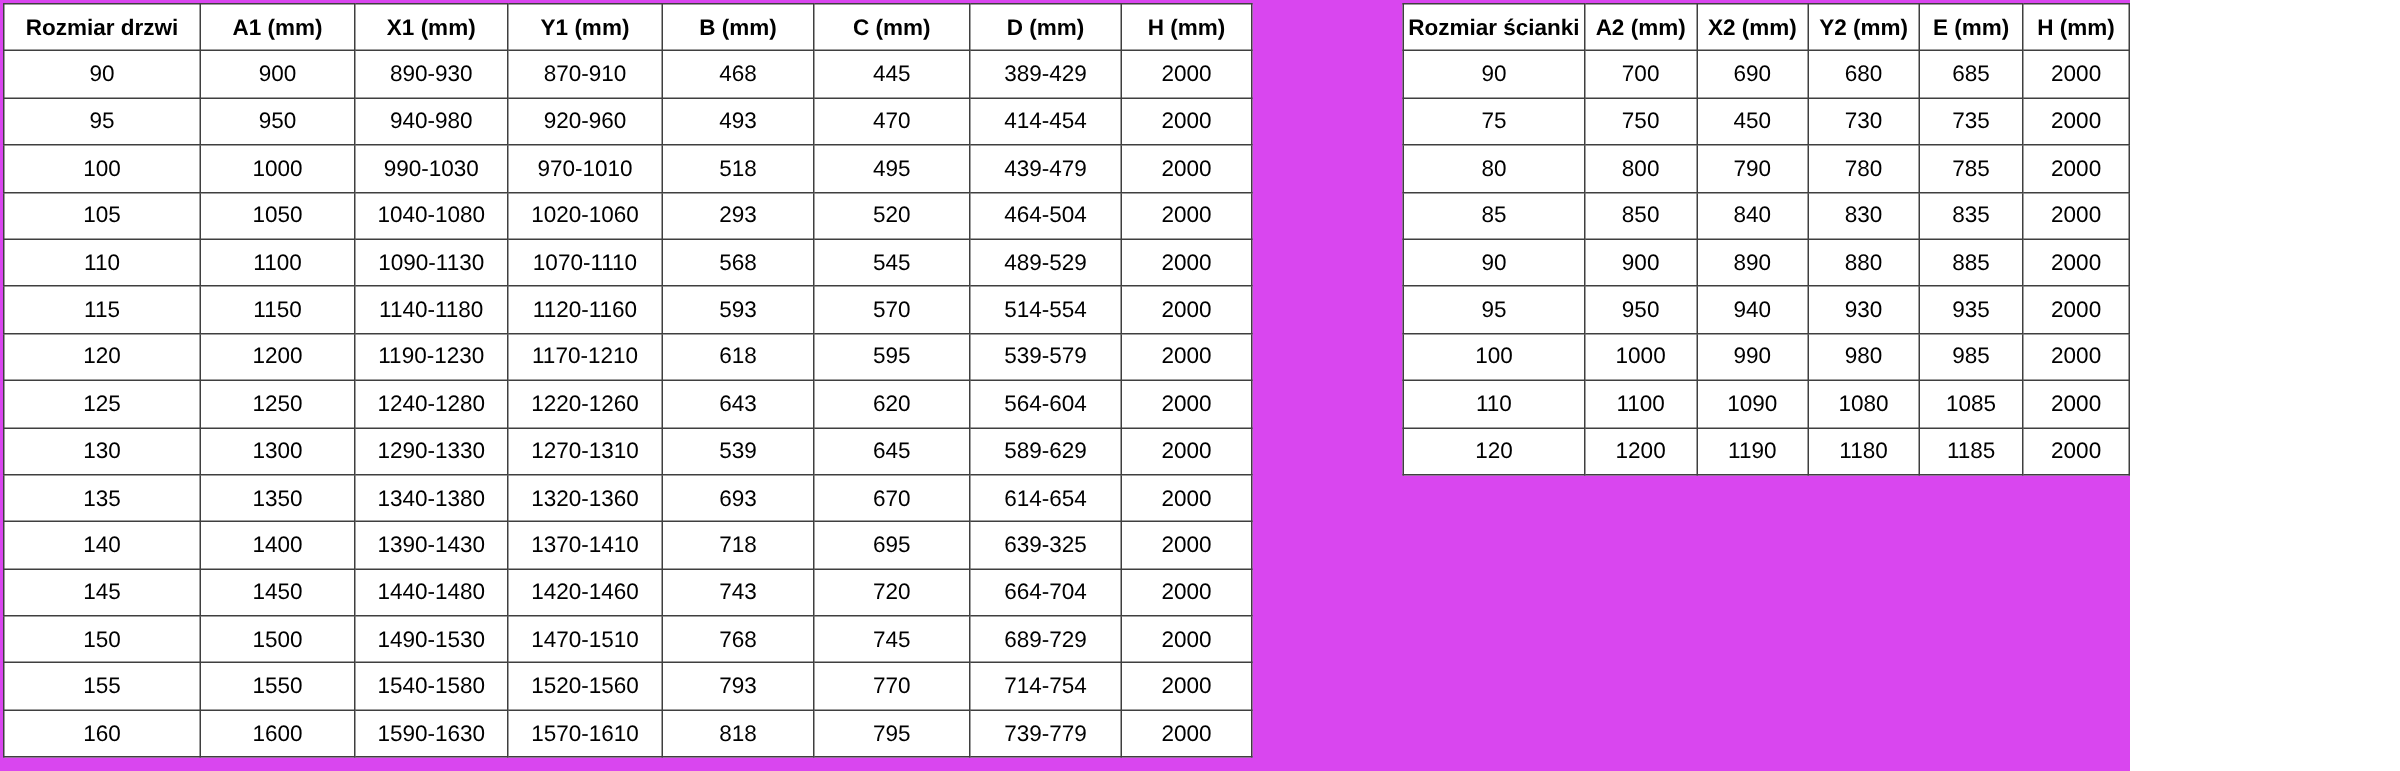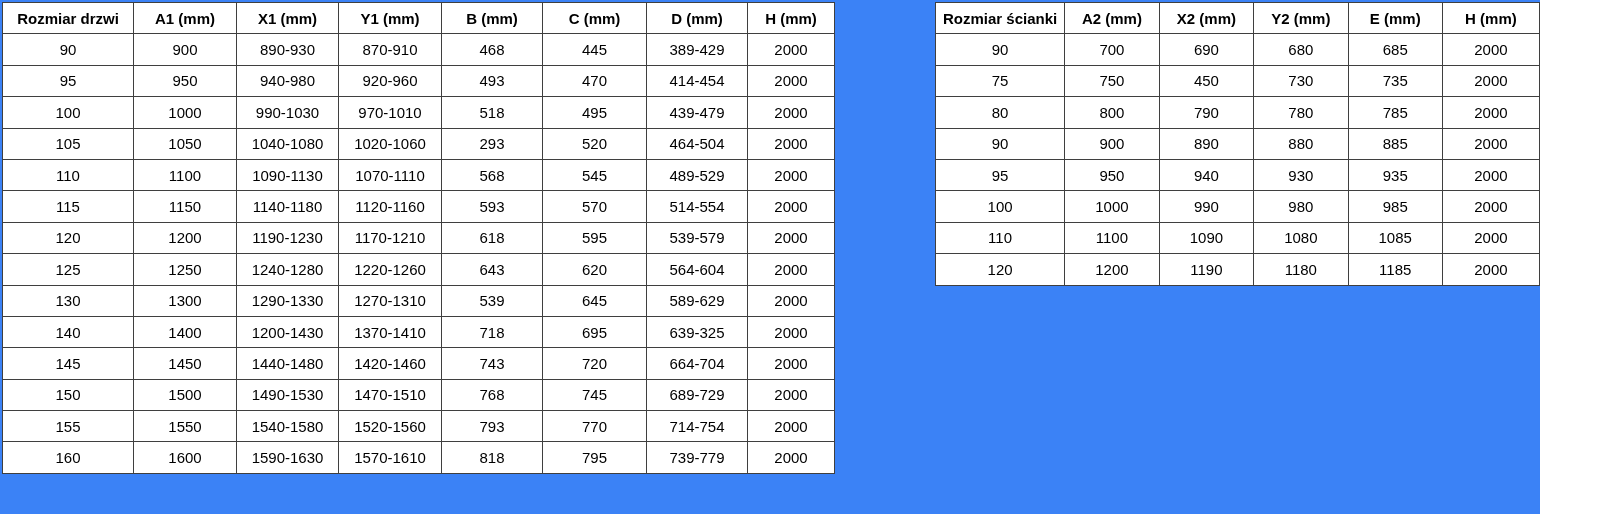--- a/index.html
+++ b/index.html
@@ -3,23 +3,23 @@
 <meta charset="utf-8">
 <style>
   html, body {
     margin: 0;
     padding: 0;
     background: #ffffff;
     font-family: "Liberation Sans", sans-serif;
   }
   .canvas {
     position: relative;
-    width: 1540px;
+    width: 1420px;
     height: 514px;
-    background: #3b82f6;
+    background: #d946ef;
     overflow: hidden;
   }
   table.spec-table {
     position: absolute;
     top: 2px;
     border-collapse: collapse;
     table-layout: fixed;
     background: #ffffff;
   }
   .table-doors { left: 2px; }
@@ -157,23 +157,33 @@
           <td>130</td>
           <td>1300</td>
           <td>1290-1330</td>
           <td>1270-1310</td>
           <td>539</td>
           <td>645</td>
           <td>589-629</td>
           <td>2000</td>
         </tr>
         <tr>
+          <td>135</td>
+          <td>1350</td>
+          <td>1340-1380</td>
+          <td>1320-1360</td>
+          <td>693</td>
+          <td>670</td>
+          <td>614-654</td>
+          <td>2000</td>
+        </tr>
+        <tr>
           <td>140</td>
           <td>1400</td>
-          <td>1200-1430</td>
+          <td>1390-1430</td>
           <td>1370-1410</td>
           <td>718</td>
           <td>695</td>
           <td>639-325</td>
           <td>2000</td>
         </tr>
         <tr>
           <td>145</td>
           <td>1450</td>
           <td>1440-1480</td>
@@ -254,20 +264,28 @@
         </tr>
         <tr>
           <td>80</td>
           <td>800</td>
           <td>790</td>
           <td>780</td>
           <td>785</td>
           <td>2000</td>
         </tr>
         <tr>
+          <td>85</td>
+          <td>850</td>
+          <td>840</td>
+          <td>830</td>
+          <td>835</td>
+          <td>2000</td>
+        </tr>
+        <tr>
           <td>90</td>
           <td>900</td>
           <td>890</td>
           <td>880</td>
           <td>885</td>
           <td>2000</td>
         </tr>
         <tr>
           <td>95</td>
           <td>950</td>

